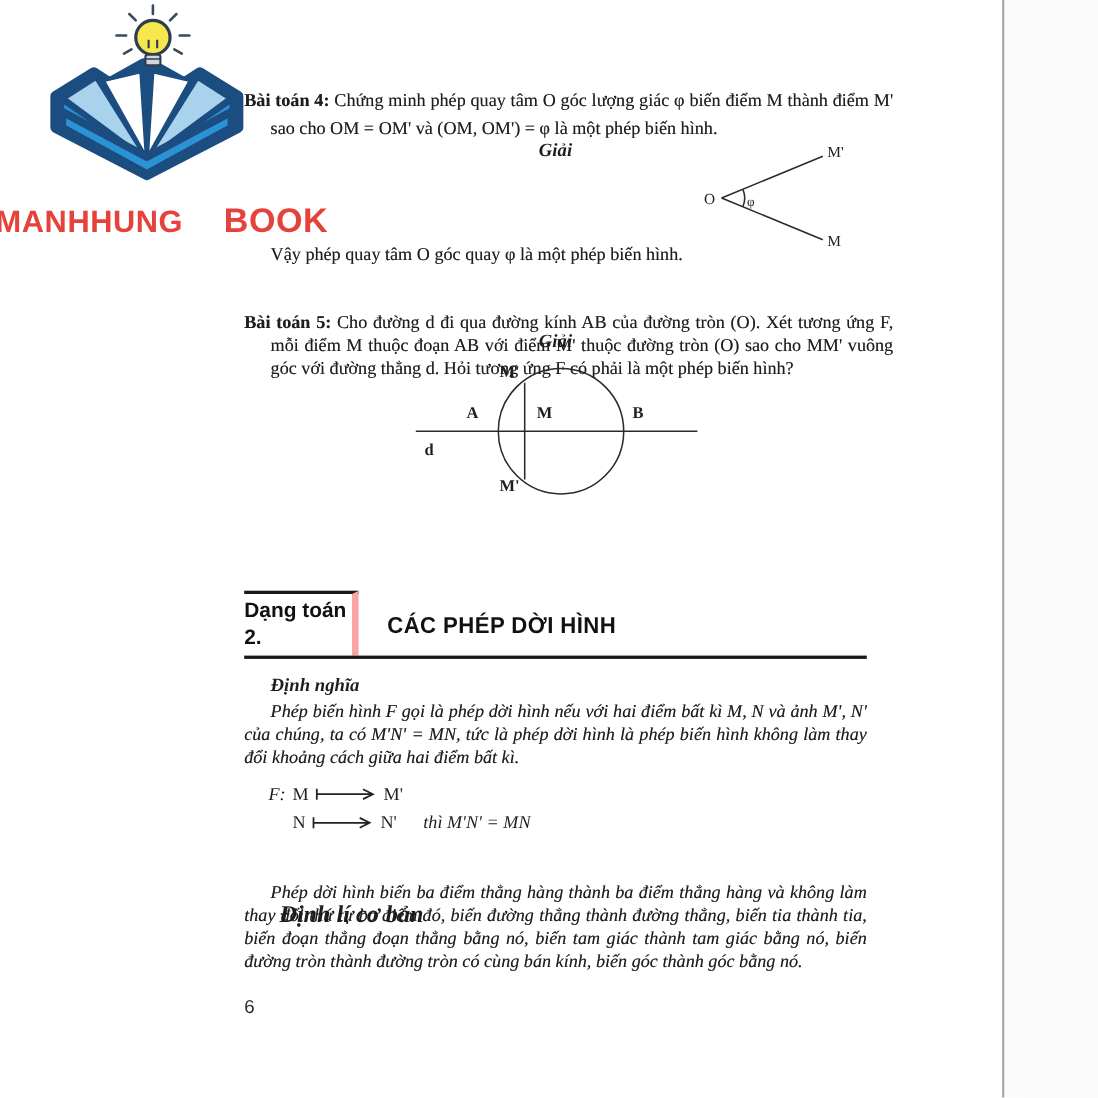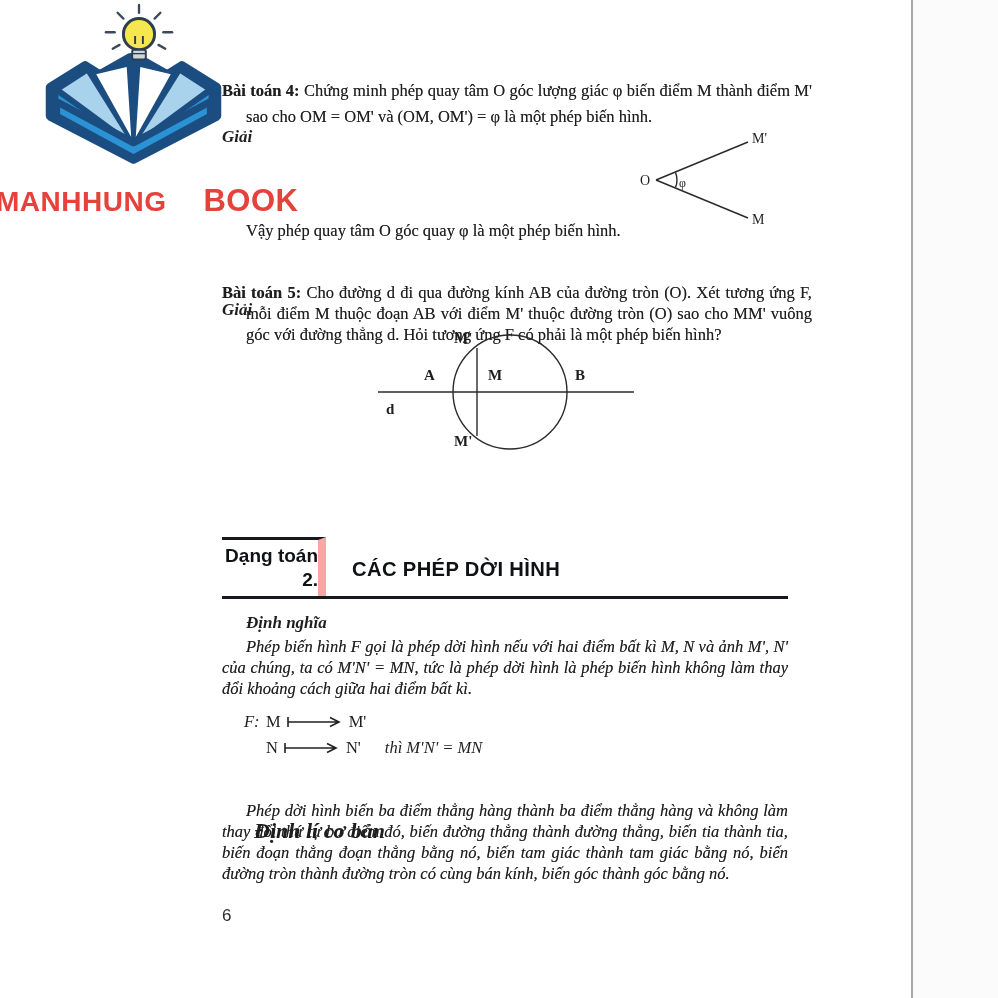--- a/index.html
+++ b/index.html
@@ -4,25 +4,25 @@
 <style>
   html,body{margin:0;padding:0;background:#ffffff;}
   #page{position:relative;width:998px;height:998px;background:#ffffff;overflow:hidden;
         font-family:"Liberation Serif",serif;color:#1e1e1e;}
   .abs{position:absolute;}
   .jtext{font-size:16.5px;line-height:25px;text-align:justify;text-shadow:0 0 .4px rgba(20,20,20,.55);}
   .hang{padding-left:24px;text-indent:-24px;}
   .ind{text-indent:24px;}
   .b{font-weight:bold;}
   .i{font-style:italic;}
-  .giai{font-size:17px;font-weight:bold;font-style:italic;}
+  .giai{font-size:17px;font-weight:bold;font-style:italic;text-align:center;}
   .sans{font-family:"Liberation Sans",sans-serif;}
   
-  .kicker{width:104px;height:59px;border-top:3px solid #15181c;border-right:8px solid #fca5a5;
-          text-align:right;font-family:"Liberation Sans",sans-serif;font-weight:bold;
+  .kicker{width:104px;height:59px;border-top:3px solid #15181c;border-right:6px solid #fca5a5;
+          text-align:left;font-family:"Liberation Sans",sans-serif;font-weight:bold;
           font-size:19px;line-height:24px;color:#0f1215;padding-top:4px;box-sizing:border-box;}
   .sec-title{font-family:"Liberation Sans",sans-serif;font-weight:bold;font-size:21px;
              letter-spacing:.4px;color:#0f1215;transform:scaleX(.96);transform-origin:left;}
   .rule{height:3px;background:#15181c;}
   
   .fmap-row{display:flex;align-items:center;height:26px;font-size:16.5px;}
   .fmap-row .pt{display:inline-block;}
   .fmap-row .arrow{margin:0 3px;}
   .fmap-row .thi{margin-left:24px;font-style:italic;}
   

